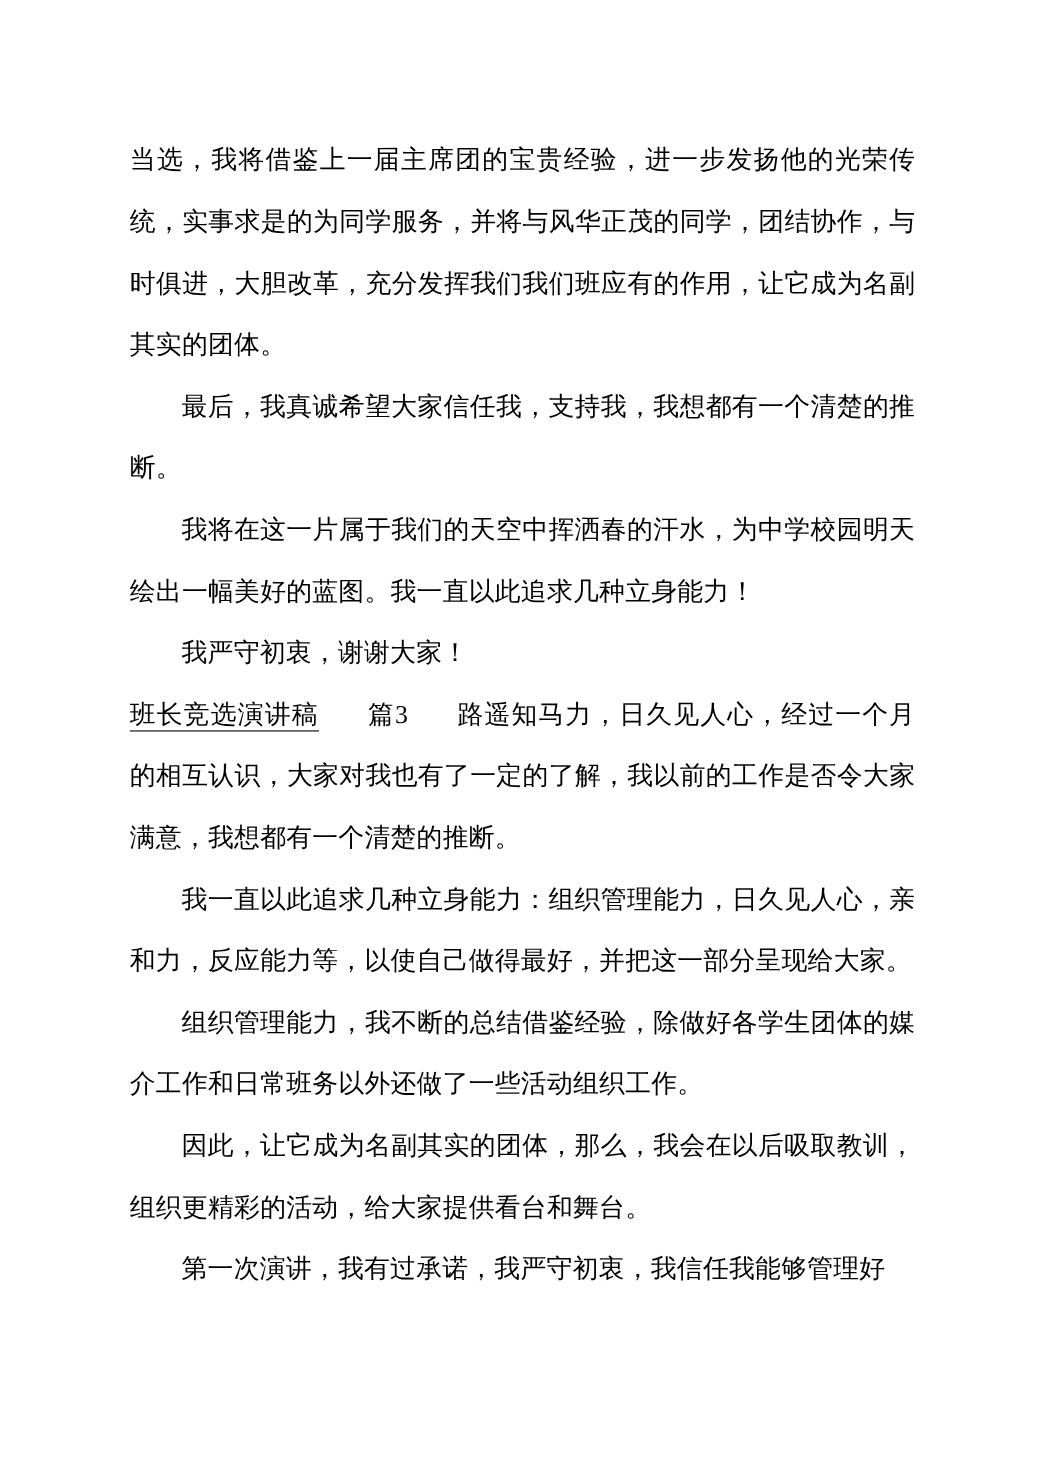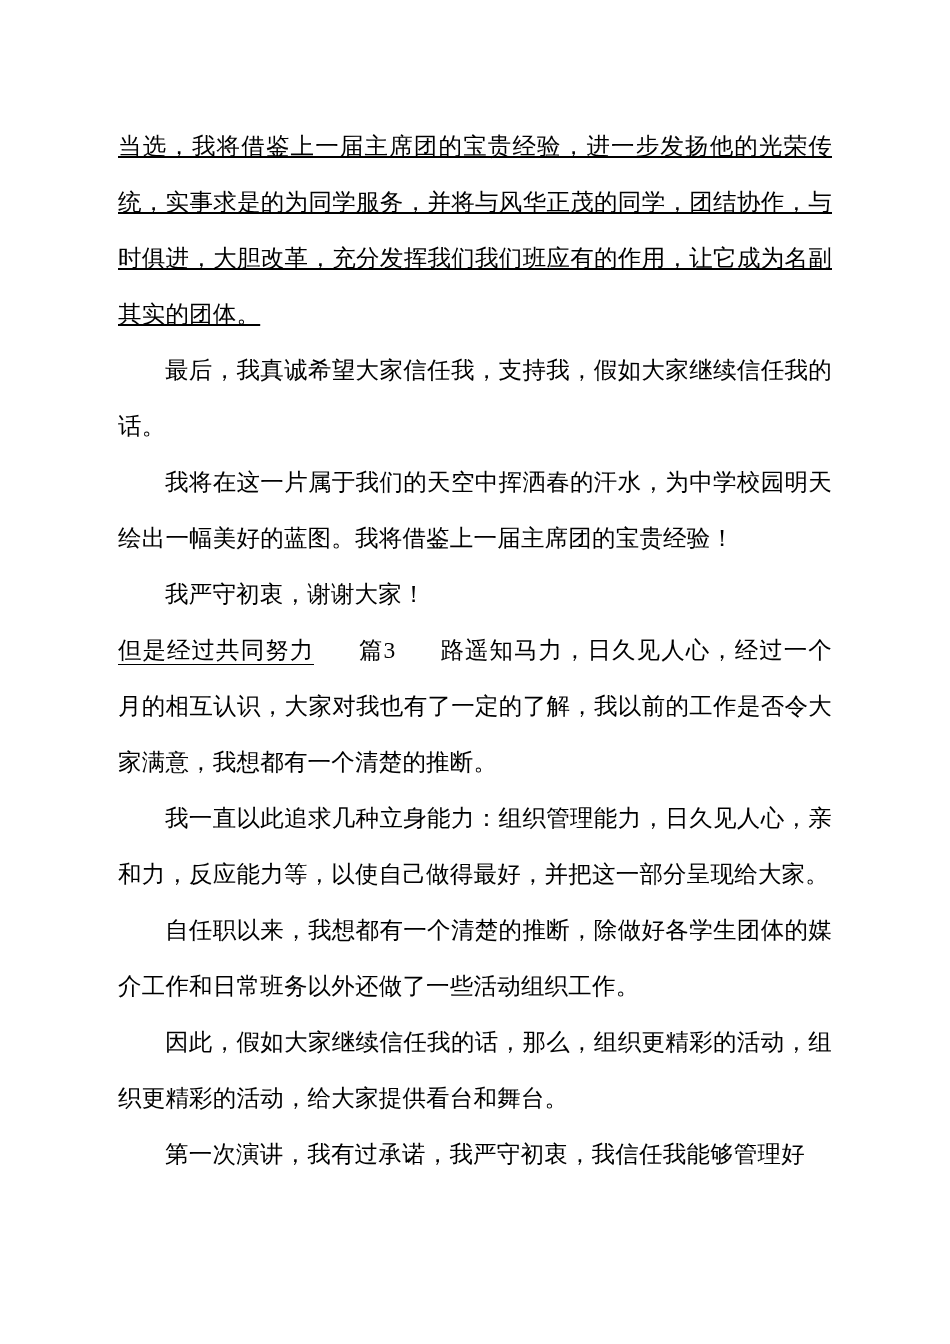--- a/index.html
+++ b/index.html
@@ -31,21 +31,20 @@
   }
   p {
     margin: 0;
     padding: 0;
   }
   .indent {
     text-indent: 47px;
   }
   .no-indent {
     text-indent: 0;
-    text-decoration: underline;
   }
   .heading-run {
     text-indent: 0;
   }
   .heading-label {
     border-bottom: 1px solid #000000;
     padding-bottom: 1px;
   }
   .gap {
     display: inline-block;
@@ -53,31 +52,31 @@
   }
 </style>
 </head>
 <body>
 
 <div class="page">
   <div class="doc-body">
 
     <p class="no-indent">当选，我将借鉴上一届主席团的宝贵经验，进一步发扬他的光荣传统，实事求是的为同学服务，并将与风华正茂的同学，团结协作，与时俱进，大胆改革，充分发挥我们我们班应有的作用，让它成为名副其实的团体。</p>
 
-    <p class="indent">最后，我真诚希望大家信任我，支持我，假如大家继续信任我的话。</p>
+    <p class="indent">最后，我真诚希望大家信任我，支持我，我想都有一个清楚的推断。</p>
 
-    <p class="indent">我将在这一片属于我们的天空中挥洒春的汗水，为中学校园明天绘出一幅美好的蓝图。我将借鉴上一届主席团的宝贵经验！</p>
+    <p class="indent">我将在这一片属于我们的天空中挥洒春的汗水，为中学校园明天绘出一幅美好的蓝图。我一直以此追求几种立身能力！</p>
 
     <p class="indent">我严守初衷，谢谢大家！</p>
 
-    <p class="heading-run"><span class="heading-label">但是经过共同努力</span><span class="gap"></span><span>篇3</span><span class="gap"></span><span>路遥知马力，日久见人心，经过一个月的相互认识，大家对我也有了一定的了解，我以前的工作是否令大家满意，我想都有一个清楚的推断。</span></p>
+    <p class="heading-run"><span class="heading-label">班长竞选演讲稿</span><span class="gap"></span><span>篇3</span><span class="gap"></span><span>路遥知马力，日久见人心，经过一个月的相互认识，大家对我也有了一定的了解，我以前的工作是否令大家满意，我想都有一个清楚的推断。</span></p>
 
     <p class="indent">我一直以此追求几种立身能力：组织管理能力，日久见人心，亲和力，反应能力等，以使自己做得最好，并把这一部分呈现给大家。</p>
 
-    <p class="indent">自任职以来，我想都有一个清楚的推断，除做好各学生团体的媒介工作和日常班务以外还做了一些活动组织工作。</p>
+    <p class="indent">组织管理能力，我不断的总结借鉴经验，除做好各学生团体的媒介工作和日常班务以外还做了一些活动组织工作。</p>
 
 
-    <p class="indent">因此，假如大家继续信任我的话，那么，组织更精彩的活动，组织更精彩的活动，给大家提供看台和舞台。</p>
+    <p class="indent">因此，让它成为名副其实的团体，那么，我会在以后吸取教训，组织更精彩的活动，给大家提供看台和舞台。</p>
 
     <p class="indent">第一次演讲，我有过承诺，我严守初衷，我信任我能够管理好</p>
 
   </div>
 </div>
 
 </body></html>

